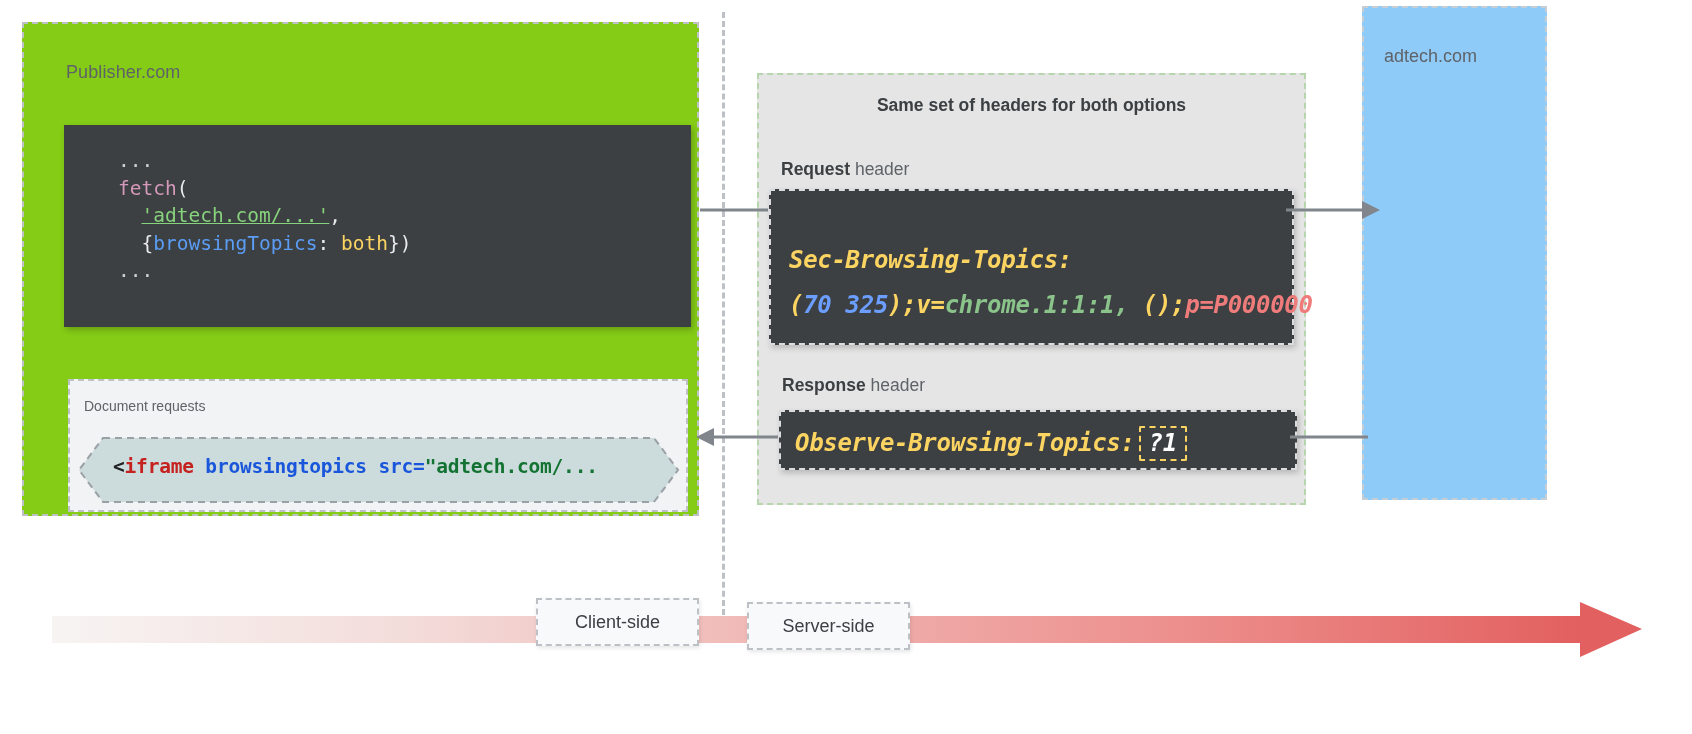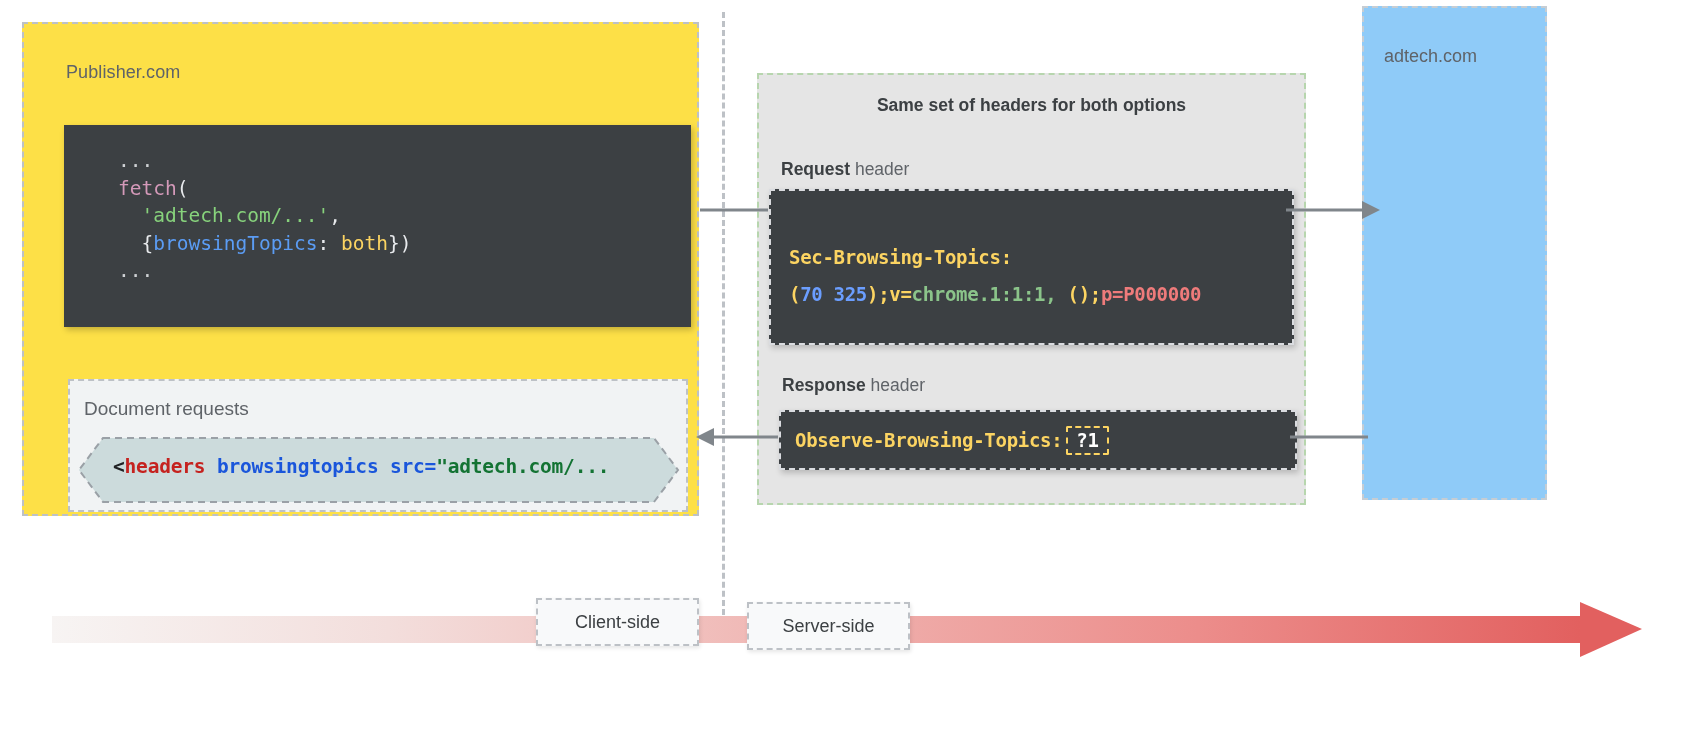--- a/index.html
+++ b/index.html
@@ -19,21 +19,21 @@
     background: #ffffff;
   }
 
   
   .publisher-panel {
     position: absolute;
     left: 22px;
     top: 22px;
     width: 677px;
     height: 494px;
-    background: #fde047;
+    background: #84cc16;
     border: 2px dashed #bdc1c6;
     box-sizing: border-box;
   }
   .publisher-label {
     position: absolute;
     left: 42px;
     top: 38px;
     font-size: 18px;
     color: #5f6368;
     letter-spacing: .1px;
@@ -53,42 +53,42 @@
   }
   .code-line {
     font-family: "DejaVu Sans Mono", "Liberation Mono", monospace;
     font-size: 19.5px;
     line-height: 27.5px;
     white-space: pre;
     color: #e8eaed;
     padding-left: 54px;
   }
   .tok-fn     { color: #d499b9; }
-  .tok-str    { color: #87d27c; }
+  .tok-str    { color: #87d27c; text-decoration: underline; }
   .tok-prop   { color: #5b9cf4; }
   .tok-bool   { color: #fcd462; }
   .tok-plain  { color: #e8eaed; }
   .tok-dots   { color: #cfd2d5; }
 
   
   .docreq-panel {
     position: absolute;
     left: 44px;
     top: 355px;
     width: 620px;
     height: 133px;
     background: #f1f3f4;
     border: 2px dashed #bdc1c6;
     box-sizing: border-box;
   }
   .docreq-label {
     position: absolute;
     left: 14px;
     top: 17px;
-    font-size: 19px;
+    font-size: 14px;
     color: #5f6368;
   }
   
   .hexwrap {
     position: absolute;
     left: 7px;
     top: 55px;
     width: 603px;
     height: 68px;
   }
@@ -148,34 +148,35 @@
 
   .hdr-code {
     position: absolute;
     background: #3c4043;
     border: 2px dashed #dadce0;
     box-shadow: 2px 3px 6px rgba(0,0,0,.20);
     box-sizing: border-box;
   }
   .hdr-code .mono {
     font-family: "DejaVu Sans Mono", "Liberation Mono", monospace;
-    font-size: 19px;
+    font-size: 24px;
     font-weight: bold;
     white-space: pre;
     letter-spacing: -0.3px;
+    font-style: italic;
   }
   .c-key    { color: #fcd462; }
   .c-num    { color: #6b9eff; }
   .c-green  { color: #8bc48a; }
   .c-red    { color: #ef7b7b; }
   .c-white  { color: #ffffff; }
 
   .req-code  { left: 10px;  top: 114px; width: 525px; height: 156px; }
   .req-k1    { position: absolute; left: 18px; top: 55px; }
-  .req-k2    { position: absolute; left: 18px; top: 92px; }
+  .req-k2    { position: absolute; left: 18px; top: 100px; }
 
   .res-code  { left: 20px; top: 335px; width: 518px; height: 60px; }
   .res-k1    { position: absolute; left: 14px; top: 14px; }
 
   .obs-chip {
     display: inline-block;
     border: 2px dashed #fcd462;
     padding: 1px 8px 2px 8px;
     margin-left: 4px;
     border-radius: 2px;
@@ -236,21 +237,21 @@
       <div class="code-line"><span class="tok-dots">...</span></div>
     </div>
 
     <div class="docreq-panel">
       <div class="docreq-label">Document requests</div>
 
       <div class="hexwrap">
         <svg width="603" height="68">
           <polygon points="26,2 577,2 601,34 577,66 26,66 2,34" fill="#ccdbdc" stroke="#9aa0a6" stroke-width="2" stroke-dasharray="7,5"></polygon>
         </svg>
-        <div class="hex-text"><span class="tok-angle">&lt;</span><span class="tok-tag">headers</span> <span class="tok-attr">browsingtopics</span> <span class="tok-attr">src=</span><span class="tok-val">"adtech.com/...</span></div>
+        <div class="hex-text"><span class="tok-angle">&lt;</span><span class="tok-tag">iframe</span> <span class="tok-attr">browsingtopics</span> <span class="tok-attr">src=</span><span class="tok-val">"adtech.com/...</span></div>
       </div>
     </div>
   </div>
 
   <div class="divider"></div>
 
   <div class="headers-panel">
     <div class="headers-title">Same set of headers for both options</div>
 
     <div class="hdr-kicker" style="left:22px; top:84px;"><b>Request</b><span> header</span></div>

